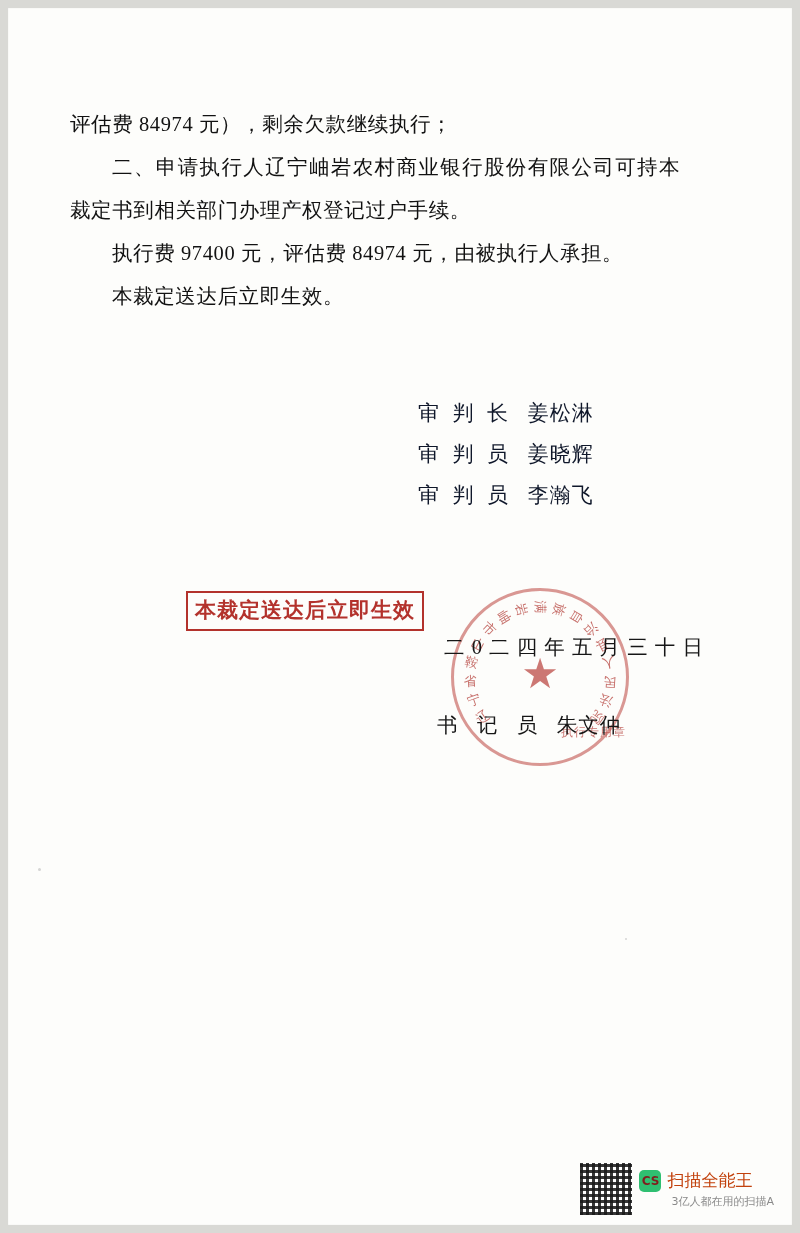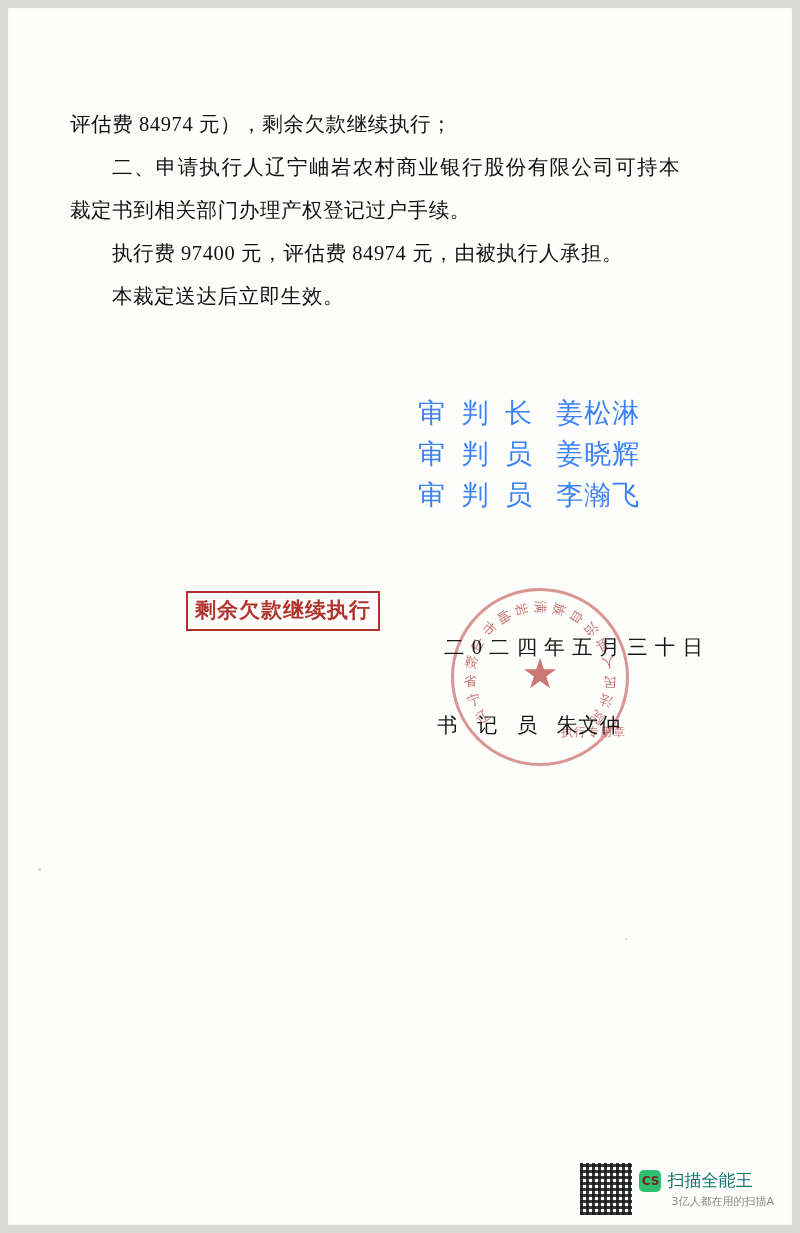--- a/index.html
+++ b/index.html
@@ -50,23 +50,23 @@
   .body-text p {
     margin: 0;
     white-space: pre-wrap;
   }
   .indent { text-indent: 42px; }
 
   .signatures {
     position: absolute;
     left: 410px;
     top: 385px;
-    font-size: 27px;
+    font-size: 21px;
     line-height: 41px;
-    color: #3b82f6;
+    color: #0f172a;
     letter-spacing: 1px;
   }
   .signatures .sig-line { white-space: pre; }
 
   .date-line {
     position: absolute;
     left: 410px;
     top: 625px;
     font-size: 20.5px;
     color: #161616;
@@ -192,21 +192,21 @@
     color: #7f1d1d;
     font-size: 12px;
     font-weight: bold;
     font-family: "DejaVu Sans", "Liberation Sans", sans-serif;
     display: flex;
     align-items: center;
     justify-content: center;
   }
   .cs-title {
     font-size: 17px;
-    color: #0f766e;
+    color: #c2410c;
     font-family: "DejaVu Sans", "Liberation Sans", sans-serif;
     white-space: nowrap;
   }
   .cs-sub {
     font-size: 11px;
     color: #8a8a8a;
     font-family: "DejaVu Sans", "Liberation Sans", sans-serif;
     margin-top: 2px;
     margin-left: 32px;
     white-space: nowrap;
@@ -229,21 +229,21 @@
       <p class="indent">执行费 97400 元，评估费 84974 元，由被执行人承担。</p>
       <p class="indent">本裁定送达后立即生效。</p>
     </div>
 
     <div class="signatures">
       <div class="sig-line">审  判  长   姜松淋</div>
       <div class="sig-line">审  判  员   姜晓辉</div>
       <div class="sig-line">审  判  员   李瀚飞</div>
     </div>
 
-    <div class="verify-stamp">剩余欠款继续执行</div>
+    <div class="verify-stamp">本裁定送达后立即生效</div>
 
     <div class="court-seal">
       <div class="ring-text">
           <span style="transform: rotate(-125deg) translate(0px, -70px) rotate(90deg) translate(-50%, -50%);">辽</span>
           <span style="transform: rotate(-109.375deg) translate(0px, -70px) rotate(90deg) translate(-50%, -50%);">宁</span>
           <span style="transform: rotate(-93.75deg) translate(0px, -70px) rotate(90deg) translate(-50%, -50%);">省</span>
           <span style="transform: rotate(-78.125deg) translate(0px, -70px) rotate(90deg) translate(-50%, -50%);">鞍</span>
           <span style="transform: rotate(-62.5deg) translate(0px, -70px) rotate(90deg) translate(-50%, -50%);">山</span>
           <span style="transform: rotate(-46.875deg) translate(0px, -70px) rotate(90deg) translate(-50%, -50%);">市</span>
           <span style="transform: rotate(-31.25deg) translate(0px, -70px) rotate(90deg) translate(-50%, -50%);">岫</span>

